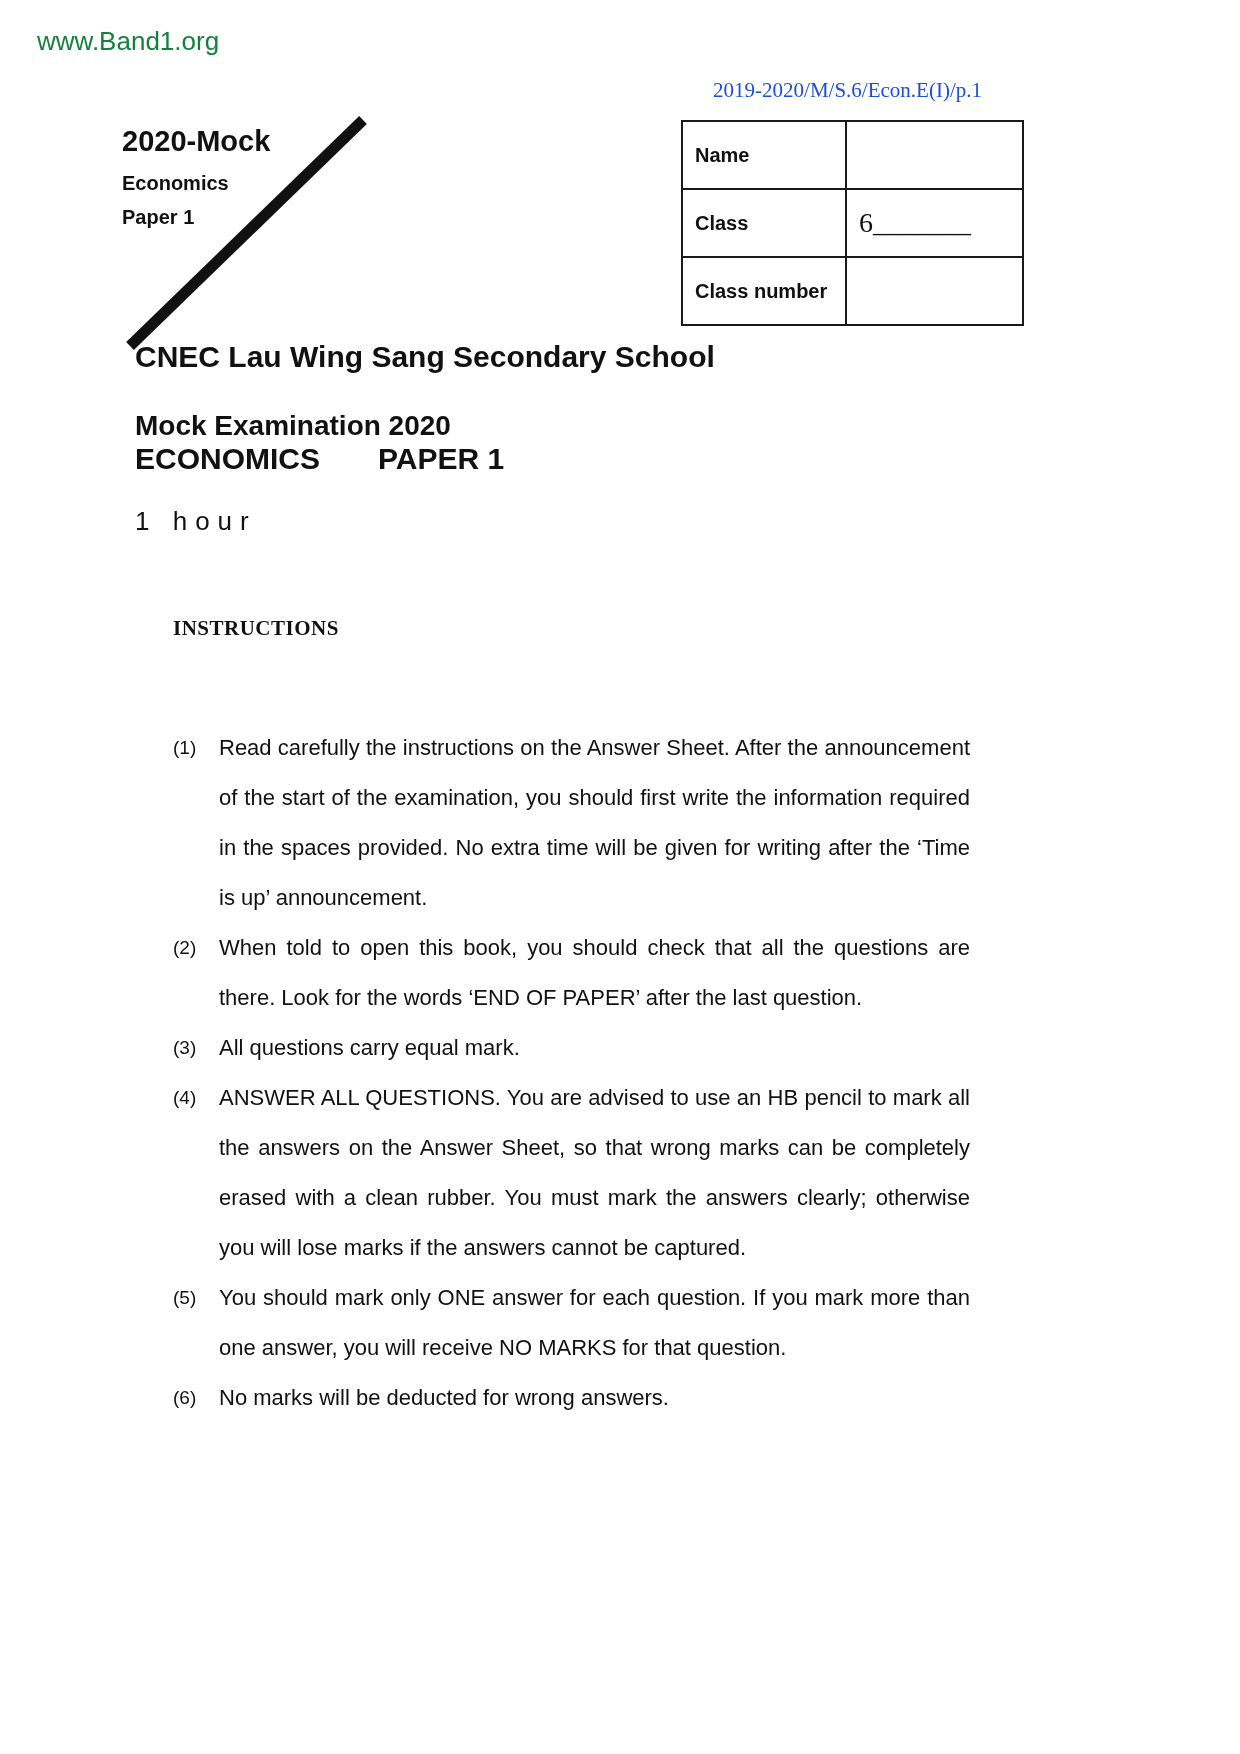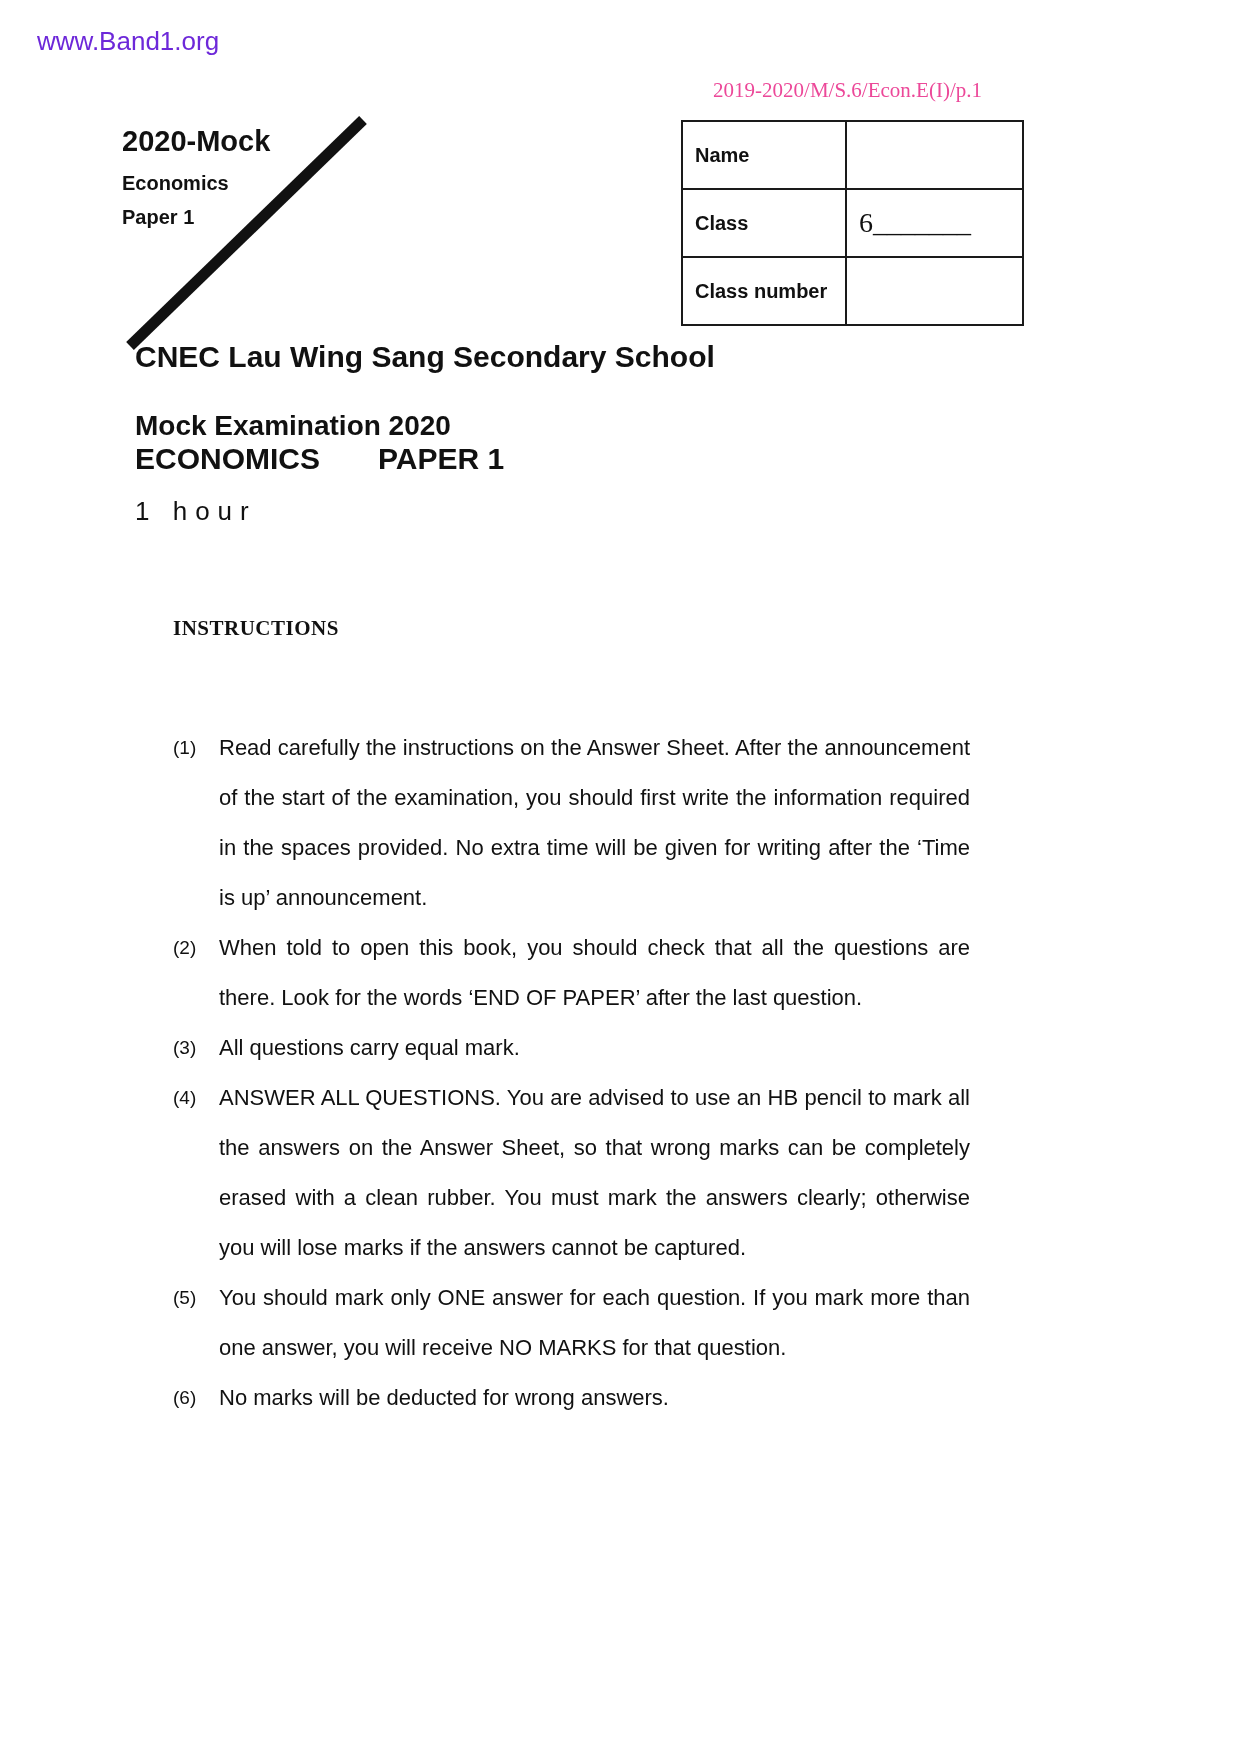--- a/index.html
+++ b/index.html
@@ -11,29 +11,29 @@
     background: #ffffff;
     color: #111111;
     font-family: "Liberation Sans", sans-serif;
     overflow: hidden;
   }
 
   .watermark {
     position: absolute;
     left: 37px; top: 26px;
     font-size: 26px;
-    color: #6d28d9;
+    color: #15803d;
   }
 
   .doc-ref {
     position: absolute;
     right: 258px; top: 78px;
     font-family: "Liberation Serif", serif;
     font-size: 21px;
-    color: #ec4899;
+    color: #1d4ed8;
   }
 
   .corner-label {
     position: absolute;
     left: 122px; top: 124px;
     line-height: 1.2;
   }
   .corner-line1 { font-size: 29px; font-weight: bold; }
   .corner-line2 { font-size: 20px; font-weight: bold; margin-top: 12px; }
   .corner-line3 { font-size: 20px; font-weight: bold; margin-top: 10px; }
@@ -70,21 +70,21 @@
   .title-block {
     position: absolute;
     left: 135px; top: 340px;
     width: 840px;
     text-align: left;
   }
   .school-title   { font-size: 30px; font-weight: bold; }
   .exam-title     { font-size: 28px; font-weight: bold; margin-top: 36px; }
   .subject-title  { font-size: 30px; font-weight: bold; }
   .subject-title .gap { display: inline-block; width: 58px; }
-  .duration-title { font-size: 26px; letter-spacing: 8px; margin-top: 20px; }
+  .duration-title { font-size: 26px; letter-spacing: 8px; margin-top: 30px; }
 
   .instructions {
     position: absolute;
     left: 173px; top: 616px;
     width: 797px;
   }
   .instructions-heading {
     font-family: "Liberation Serif", serif;
     font-weight: bold;
     font-size: 21px;

